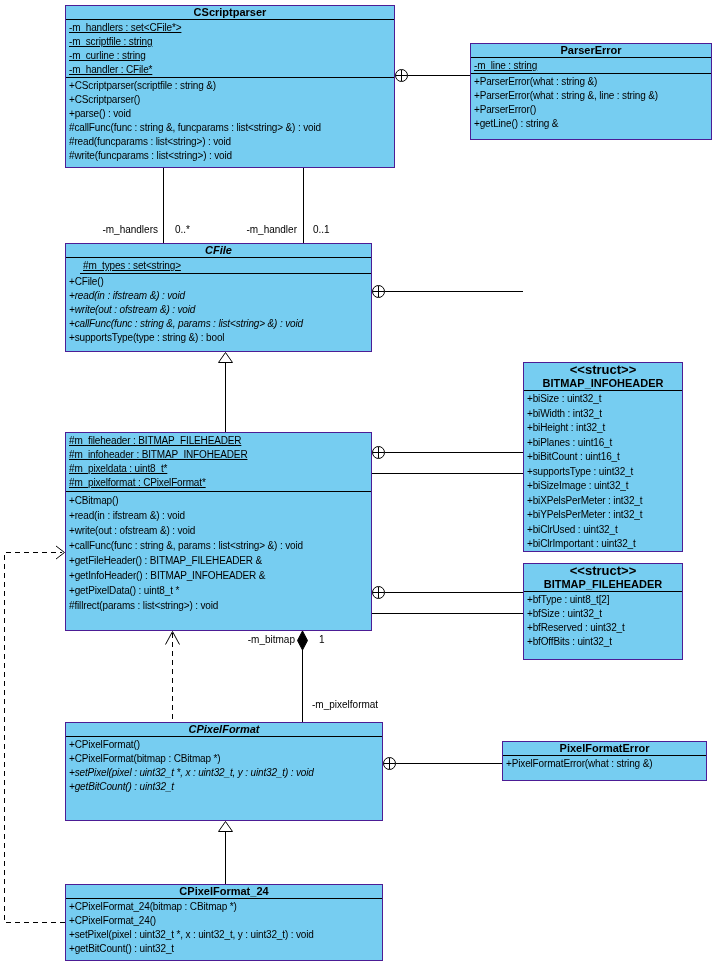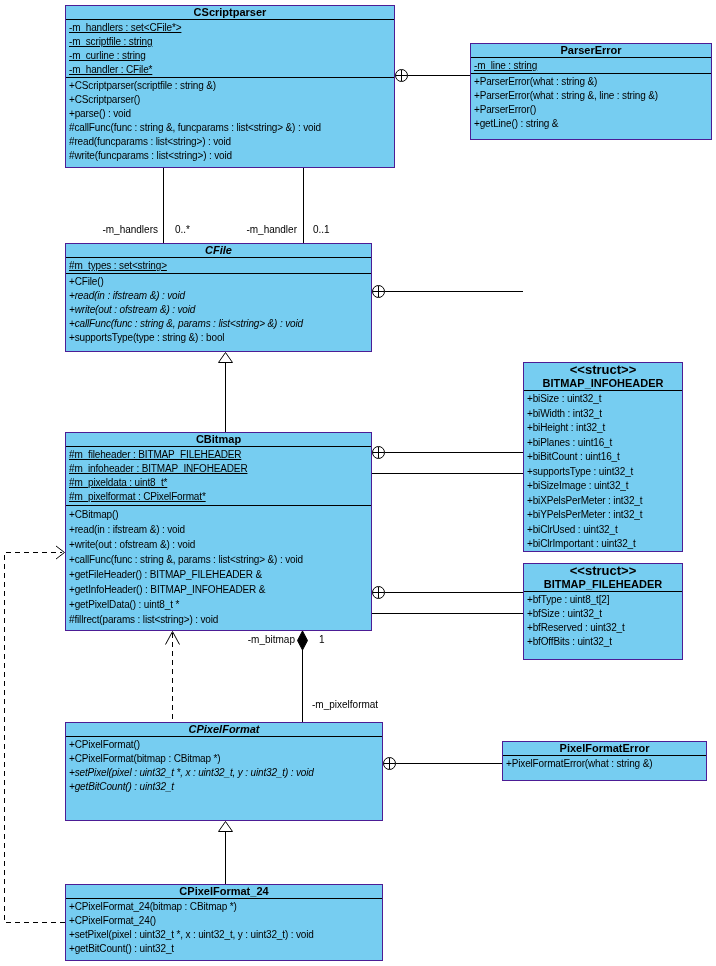--- a/index.html
+++ b/index.html
@@ -130,35 +130,34 @@
     <div class="methods" style="height:65px;">
       <div class="row">+ParserError(what : string &amp;)</div>
       <div class="row">+ParserError(what : string &amp;, line : string &amp;)</div>
       <div class="row">+ParserError()</div>
       <div class="row">+getLine() : string &amp;</div>
     </div>
   </div>
 
   <div class="box abstract" style="left:65px;top:243px;width:307px;height:109px;">
     <div class="title">CFile</div>
-    <div class="attrs" style="height:14px;">
+    <div class="attrs" style="height:14px;margin-left:14px;">
       <div class="row">#m_types : set&lt;string&gt;</div>
     </div>
     <div class="methods" style="height:77px;">
       <div class="row">+CFile()</div>
       <div class="row it">+read(in : ifstream &amp;) : void</div>
       <div class="row it">+write(out : ofstream &amp;) : void</div>
       <div class="row it">+callFunc(func : string &amp;, params : list&lt;string&gt; &amp;) : void</div>
       <div class="row">+supportsType(type : string &amp;) : bool</div>
     </div>
   </div>
 
 
   <div class="box" style="left:65px;top:432px;width:307px;height:199px;">
-    <div class="title">CBitmap</div>
     <div class="attrs" style="height:57px;">
       <div class="row">#m_fileheader : BITMAP_FILEHEADER</div>
       <div class="row">#m_infoheader : BITMAP_INFOHEADER</div>
       <div class="row">#m_pixeldata : uint8_t*</div>
       <div class="row">#m_pixelformat : CPixelFormat*</div>
     </div>
     <div class="methods rows15" style="height:124px;">
       <div class="row">+CBitmap()</div>
       <div class="row">+read(in : ifstream &amp;) : void</div>
       <div class="row">+write(out : ofstream &amp;) : void</div>

